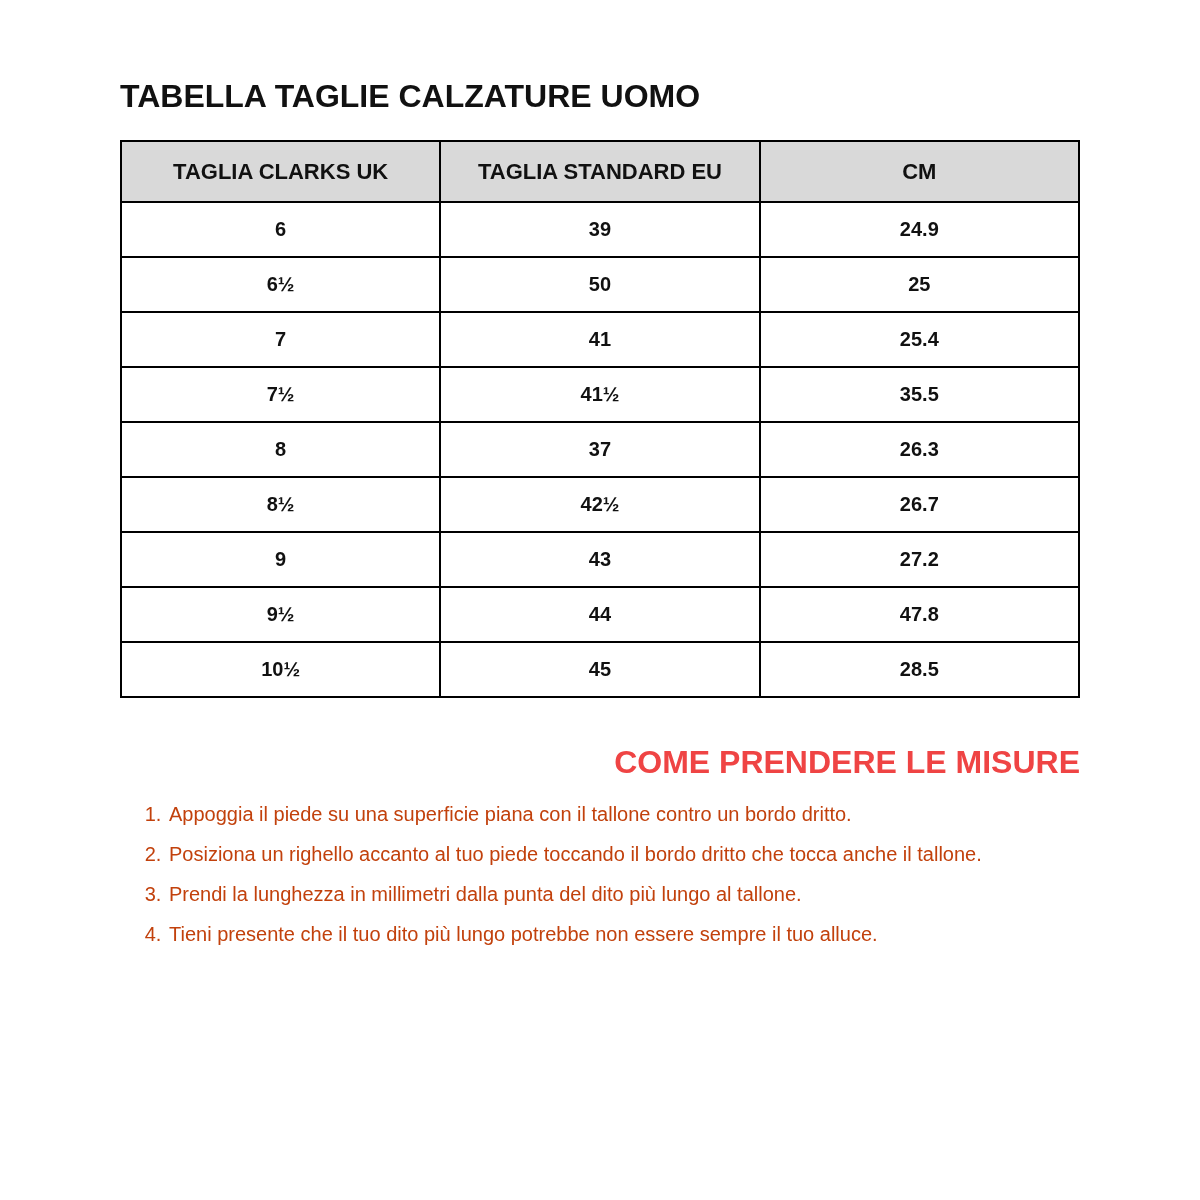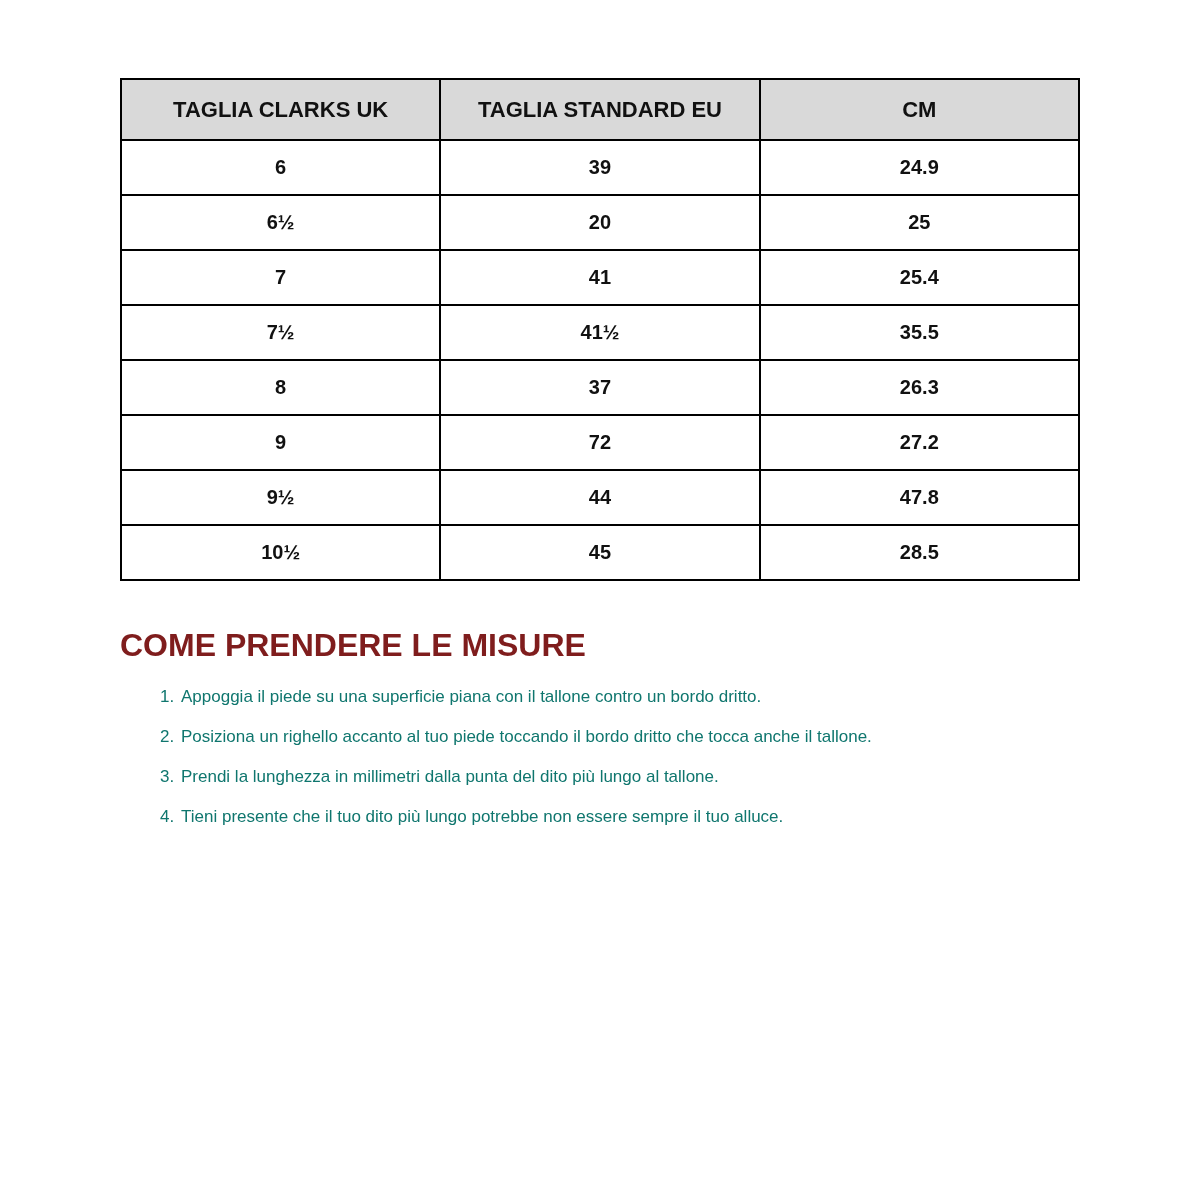--- a/index.html
+++ b/index.html
@@ -48,78 +48,85 @@
     height: 53px;
     font-size: 20px;
     font-weight: bold;
     background: #ffffff;
   }
   .section-title {
     margin: 46px 0 14px 0;
     font-size: 32px;
     line-height: 36px;
     font-weight: bold;
-    color: #7f1d1d;
+    color: #ef4444;
+    text-align: right;
   }
   ol.instructions {
-    margin: 12px;
+    margin: 0;
     padding: 0 0 0 47px;
     max-width: 925px;
-    font-size: 17px;
+    font-size: 20px;
     line-height: 40px;
-    color: #0f766e;
+    color: #c2410c;
     list-style-position: outside;
   }
   ol.instructions li {
     padding-left: 2px;
   }
 </style>
 </head>
 <body>
 
 <div class="page">
 
+  <h1 class="page-title">TABELLA TAGLIE CALZATURE UOMO</h1>
 
   <table class="size-table">
     <thead>
       <tr>
         <th>TAGLIA CLARKS UK</th>
         <th>TAGLIA STANDARD EU</th>
         <th>CM</th>
       </tr>
     </thead>
     <tbody>
       <tr>
         <td>6</td>
         <td>39</td>
         <td>24.9</td>
       </tr>
       <tr>
         <td>6½</td>
-        <td>20</td>
+        <td>50</td>
         <td>25</td>
       </tr>
       <tr>
         <td>7</td>
         <td>41</td>
         <td>25.4</td>
       </tr>
       <tr>
         <td>7½</td>
         <td>41½</td>
         <td>35.5</td>
       </tr>
       <tr>
         <td>8</td>
         <td>37</td>
         <td>26.3</td>
       </tr>
       <tr>
+        <td>8½</td>
+        <td>42½</td>
+        <td>26.7</td>
+      </tr>
+      <tr>
         <td>9</td>
-        <td>72</td>
+        <td>43</td>
         <td>27.2</td>
       </tr>
       <tr>
         <td>9½</td>
         <td>44</td>
         <td>47.8</td>
       </tr>
       <tr>
         <td>10½</td>
         <td>45</td>

